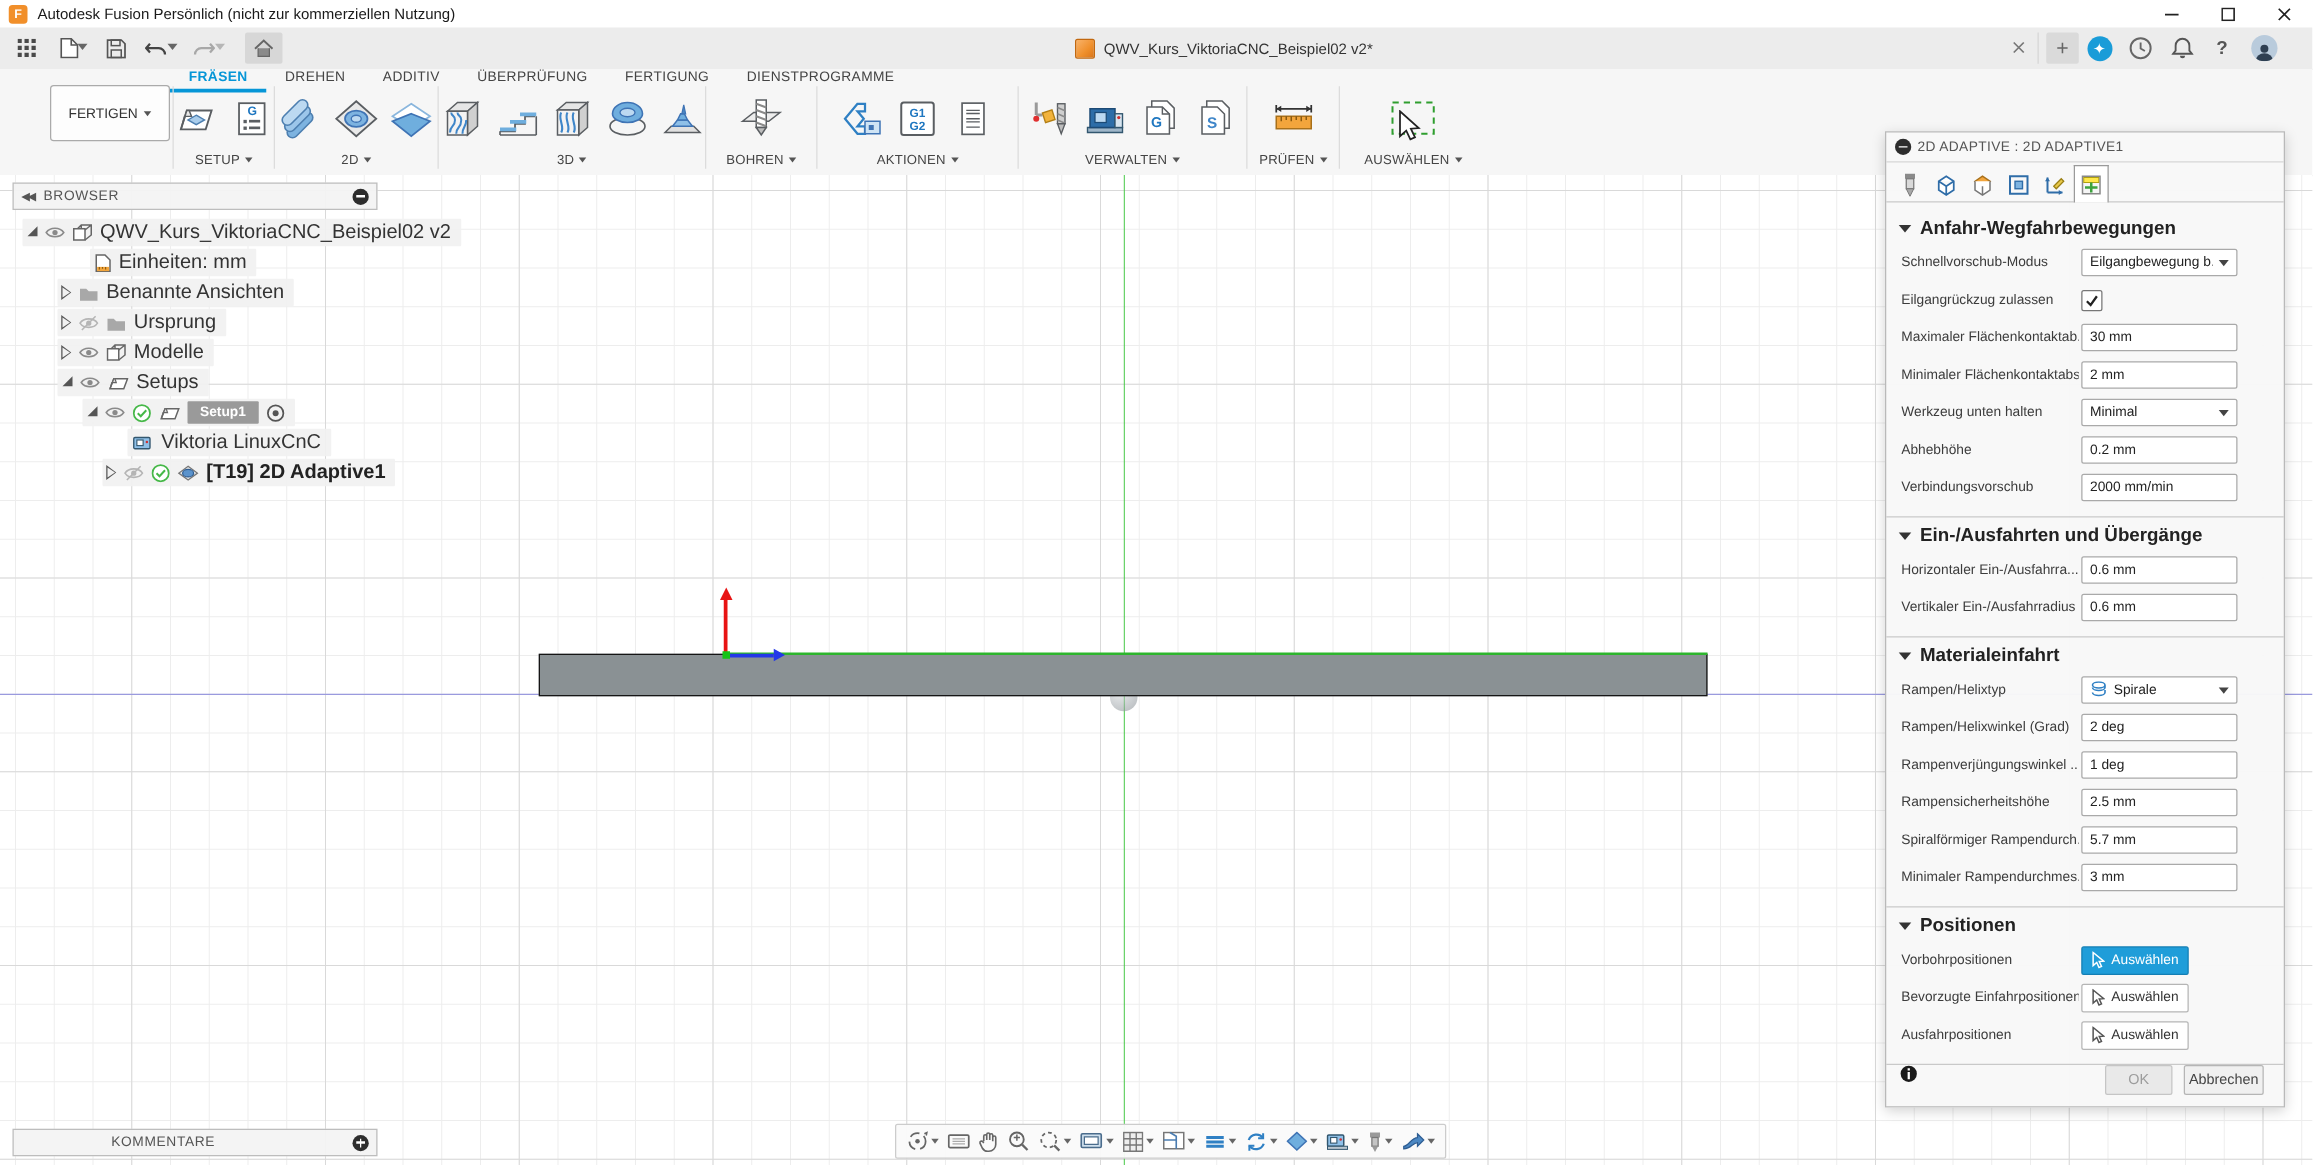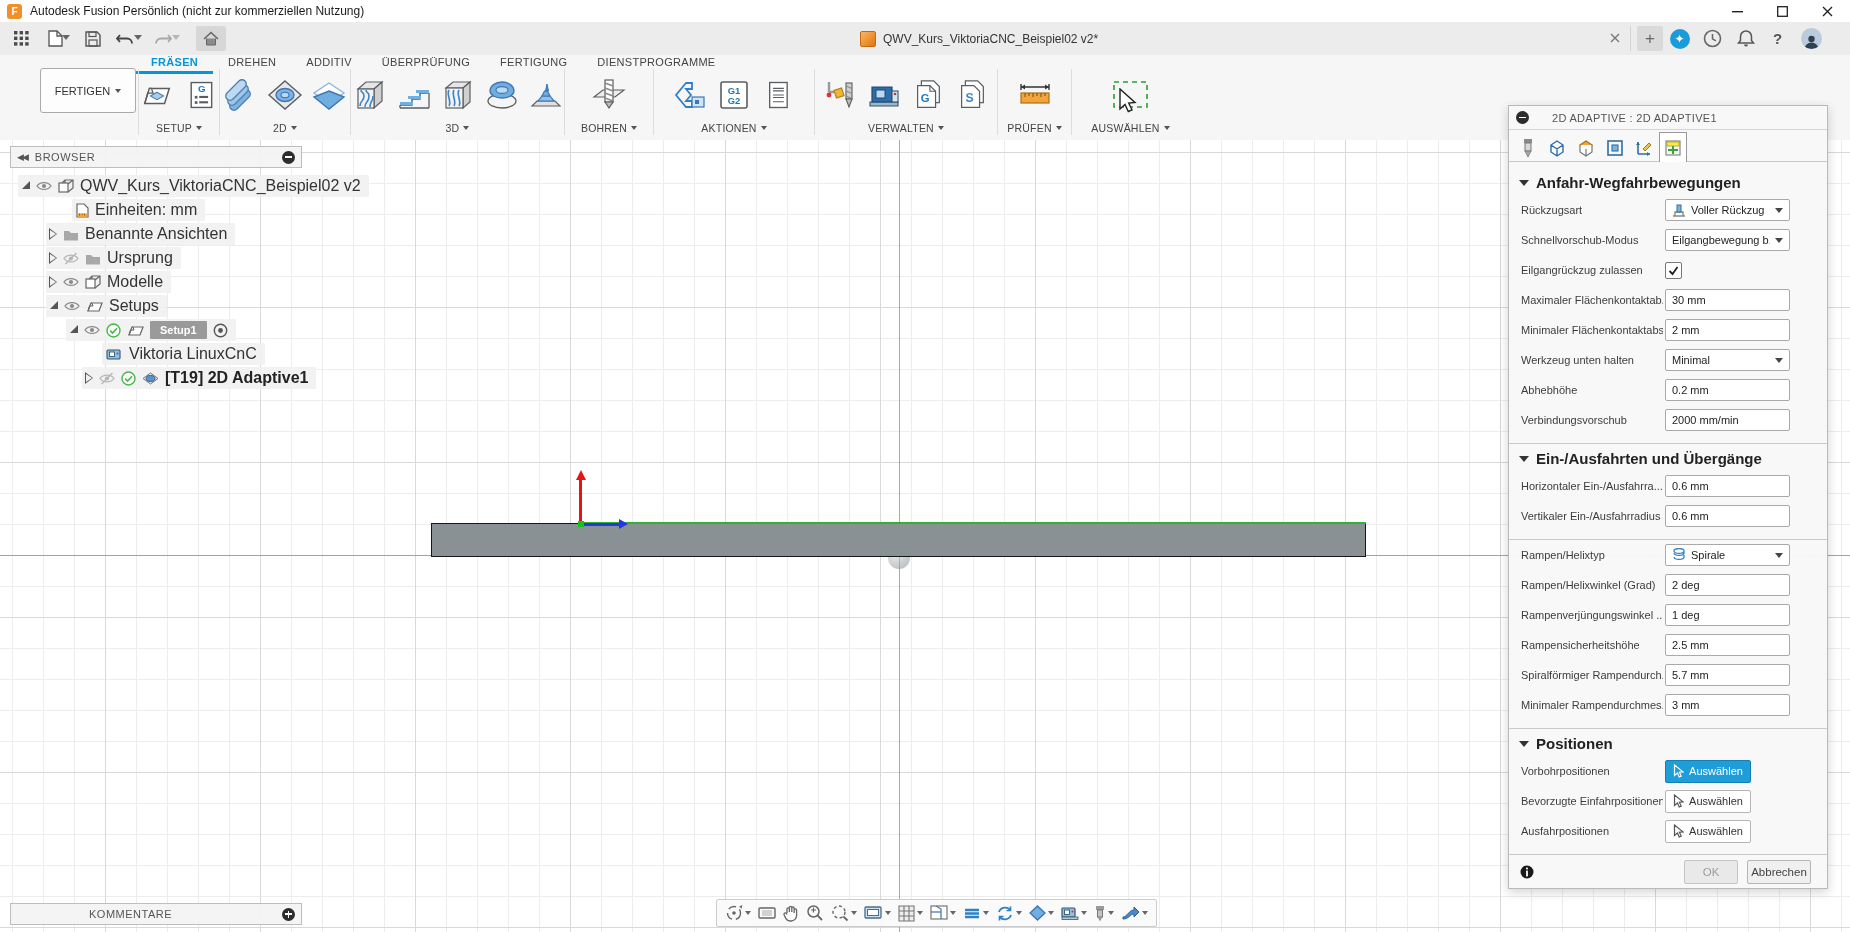--- a/index.html
+++ b/index.html
@@ -96,21 +96,21 @@
   
   .navbar{position:absolute;left:716px;top:899px;height:26px;display:flex;align-items:center;gap:3px;
     background:rgba(250,250,250,.95);border:1px solid #ccc;border-radius:2px;padding:0 6px;}
   .nbtn{display:flex;align-items:center;gap:2px;padding:2px 2px;}
   .ncaret{width:0;height:0;border-left:3.5px solid transparent;border-right:3.5px solid transparent;border-top:4px solid #666;}
 
   
   .dialog{position:absolute;left:1508px;top:105px;width:320px;background:rgba(248,248,248,.97);
     border:1px solid #b9b9b9;box-shadow:0 3px 10px rgba(0,0,0,.18);box-sizing:border-box;}
   .dhdr{height:23px;display:flex;align-items:center;border-bottom:1px solid #d6d6d6;}
-  .dtitle{font-size:11px;color:#555;letter-spacing:.3px;margin-left:23px;}
+  .dtitle{font-size:11px;color:#555;letter-spacing:.3px;margin-left:5px;}
   .dtabs{height:31px;display:flex;align-items:flex-end;padding-left:5px;border-bottom:1px solid #c9c9c9;gap:1px;}
   .dtab{width:26px;height:27px;display:flex;align-items:center;justify-content:center;border:1px solid transparent;border-bottom:none;}
   .dtab.active{background:#fff;border-color:#9a9a9a;margin-bottom:-1px;height:29px;}
   .dbody{padding:6px 0 0 0;}
   .dsec{height:25px;display:flex;align-items:center;gap:7px;padding-left:10px;margin-top:2px;}
   .dsec .tri{width:0;height:0;border-left:5px solid transparent;border-right:5px solid transparent;border-top:6px solid #333;}
   .dsectitle{font-size:15px;font-weight:bold;color:#222;}
   .drow{height:30px;display:flex;align-items:center;padding-left:12px;position:relative;}
   .dlbl{font-size:11px;color:#3c3c3c;width:142px;overflow:hidden;white-space:nowrap;}
   .dinput{position:absolute;left:156px;width:125px;height:22px;box-sizing:border-box;border:1px solid #a9a9a9;border-radius:2px;
@@ -118,21 +118,21 @@
   .dsel{position:absolute;left:156px;width:125px;height:22px;box-sizing:border-box;border:1px solid #a9a9a9;border-radius:2px;
     background:#fff;display:flex;align-items:center;padding:0 6px;gap:5px;}
   .dselval{font-size:11px;color:#222;white-space:nowrap;overflow:hidden;flex:1;}
   .caret{width:0;height:0;border-left:4px solid transparent;border-right:4px solid transparent;border-top:5px solid #444;}
   .dchk{position:absolute;left:156px;width:15px;height:15px;border:1px solid #777;border-radius:2px;background:#fff;
     display:flex;align-items:center;justify-content:center;}
   .dbtnsel{position:absolute;left:156px;width:86px;height:23px;box-sizing:border-box;border:1px solid #b5b5b5;border-radius:2px;
     background:#fff;display:flex;align-items:center;justify-content:center;gap:5px;font-size:11px;color:#333;}
   .dbtnsel.active{background:#1f9dd9;border-color:#147fb4;color:#fff;}
   .ddiv{height:1px;background:#c9c9c9;margin:8px 0 0 0;}
-  .dfooter{height:33px;display:flex;align-items:center;position:relative;}
+  .dfooter{height:33px;display:flex;align-items:flex-start;position:relative;}
   .infoicon{margin-left:11px;}
   .okbtn{position:absolute;left:175px;width:52px;height:22px;background:#e9e9e9;border:1px solid #c5c5c5;border-radius:2px;
     color:#9c9c9c;font-size:11.5px;display:flex;align-items:center;justify-content:center;}
   .cancelbtn{position:absolute;left:238px;width:62px;height:22px;background:#f0f0f0;border:1px solid #b5b5b5;border-radius:2px;
     color:#444;font-size:11.5px;display:flex;align-items:center;justify-content:center;}
 
   .cursor{position:absolute;left:1118px;top:88px;z-index:99;}
 </style>
 </head>
 <body>
@@ -807,31 +807,20 @@
       </div>
     </div>
 
     <div class="dbody">
 
       <div class="dsec">
         <span class="tri"></span>
         <span class="dsectitle">Anfahr-Wegfahrbewegungen</span>
       </div>
       <div class="drow">
-        <span class="dlbl">Rückzugsart</span>
-        <div class="dsel">
-          <svg width="14" height="13">
-            <path d="M1 12 h12 M3 12 v-4 h8 v4" fill="none" stroke="#888" stroke-width="1.4"></path>
-            <rect x="5" y="1" width="4" height="7" fill="#7db3e0" stroke="#2f6da8" stroke-width="1"></rect>
-          </svg>
-          <span class="dselval">Voller Rückzug</span>
-          <span class="caret"></span>
-        </div>
-      </div>
-      <div class="drow">
         <span class="dlbl">Schnellvorschub-Modus</span>
         <div class="dsel">
           <span class="dselval">Eilgangbewegung b...</span>
           <span class="caret"></span>
         </div>
       </div>
       <div class="drow">
         <span class="dlbl">Eilgangrückzug zulassen</span>
         <div class="dchk">
           <svg width="11" height="11">
@@ -873,20 +862,24 @@
         <span class="dlbl">Horizontaler Ein-/Ausfahrra...</span>
         <input class="dinput" readonly="" value="0.6 mm" style="">
       </div>
       <div class="drow">
         <span class="dlbl">Vertikaler Ein-/Ausfahrradius</span>
         <input class="dinput" readonly="" value="0.6 mm" style="">
       </div>
 
       <div class="ddiv"></div>
 
+      <div class="dsec">
+        <span class="tri"></span>
+        <span class="dsectitle">Materialeinfahrt</span>
+      </div>
       <div class="drow">
         <span class="dlbl">Rampen/Helixtyp</span>
         <div class="dsel">
           <svg width="14" height="14">
             <path d="M12 3 a5 2.4 0 1 1 -10 0 a5 2.4 0 1 1 10 0 M12 3 v2 a5 2.4 0 0 1 -10 0 M12 7 v2 a5 2.4 0 0 1 -10 0" fill="none" stroke="#2f80c4" stroke-width="1.3"></path>
           </svg>
           <span class="dselval">Spirale</span>
           <span class="caret"></span>
         </div>
       </div>

